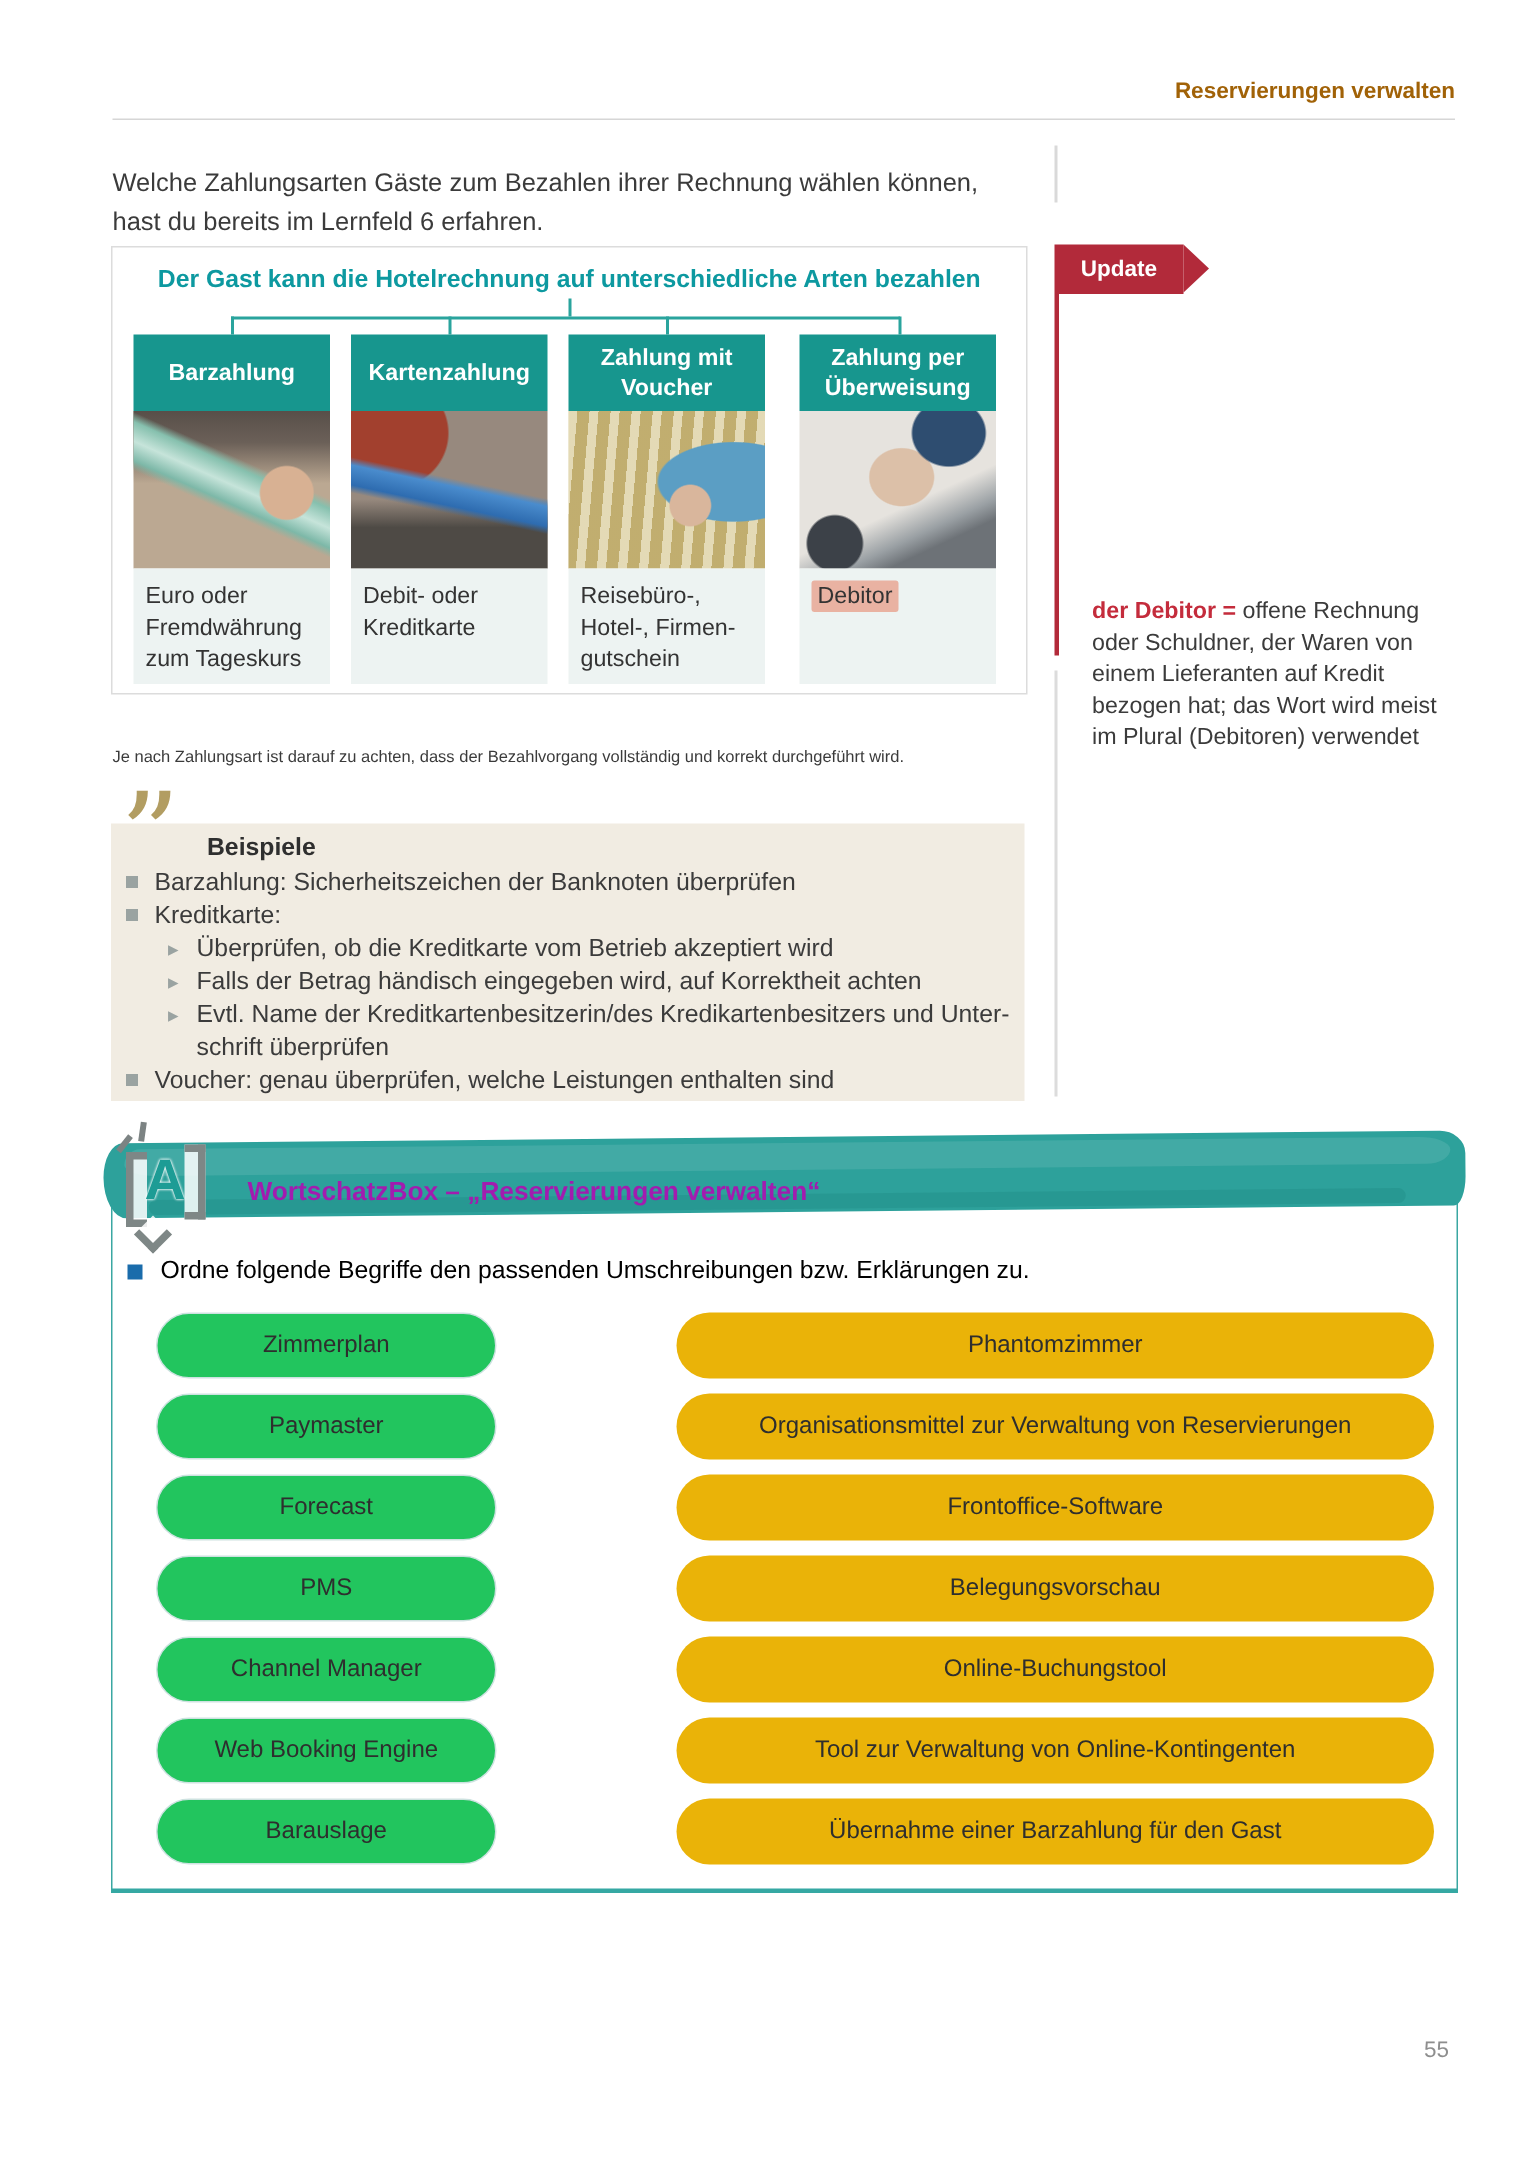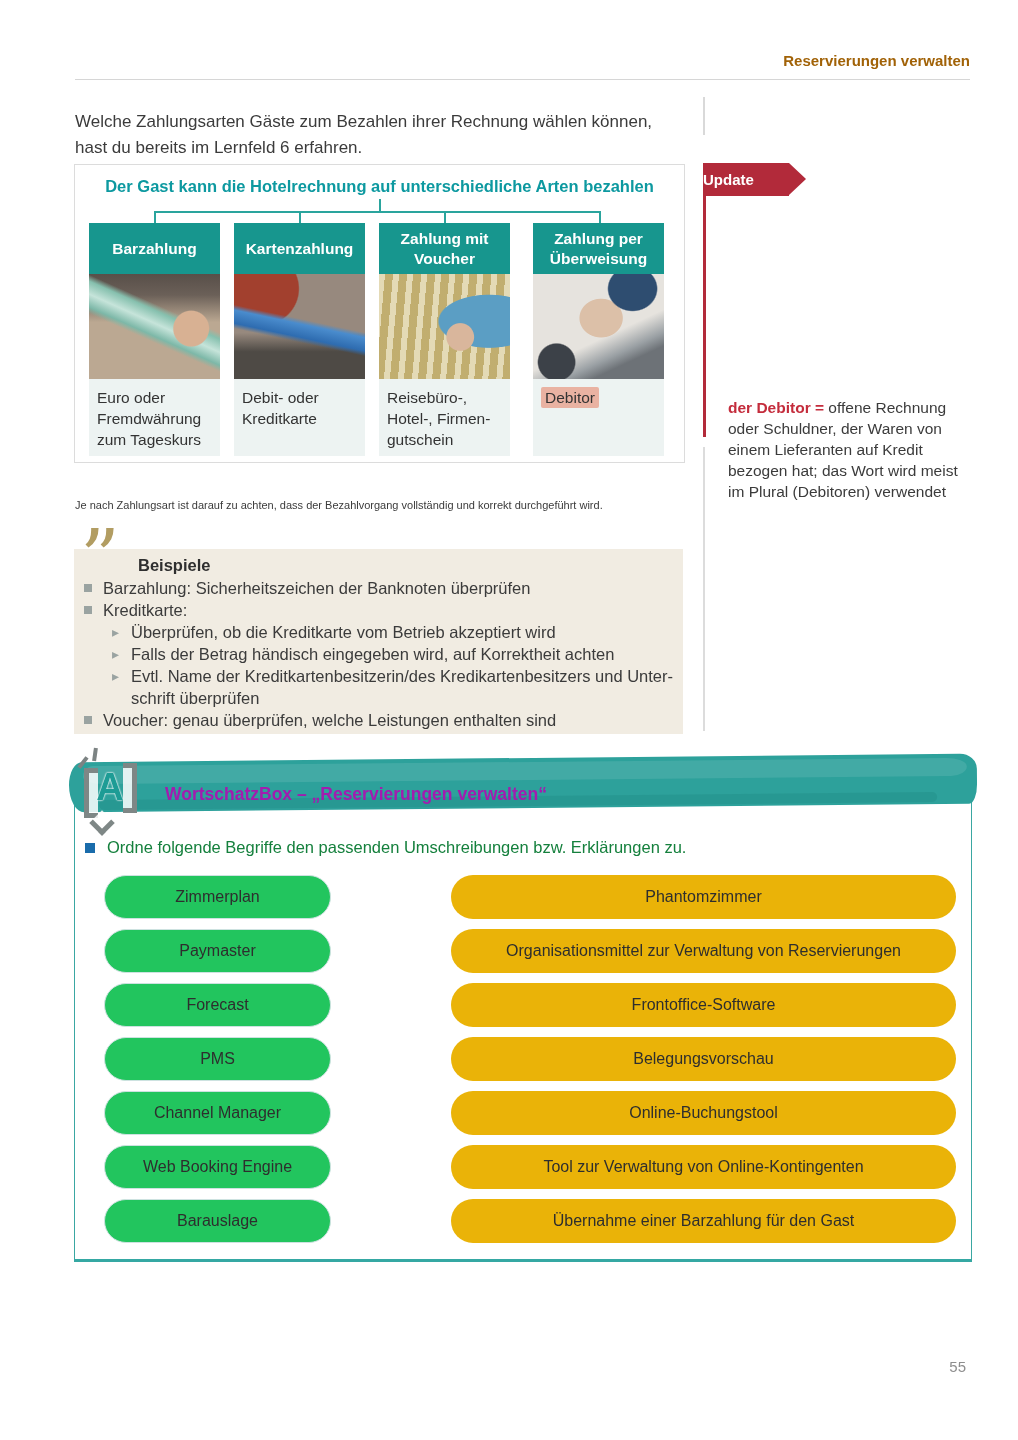--- a/index.html
+++ b/index.html
@@ -23,21 +23,21 @@
   .intro{
     position:absolute;top:92px;left:75px;width:610px;
     font-size:17px;line-height:26px;color:#3b3b3b;
   }
   
   .mrule1{position:absolute;left:703px;top:97px;width:2px;height:38px;background:#d9d9d9;}
   .mrule2{position:absolute;left:703px;top:447px;width:2px;height:284px;background:#dcdcdc;}
   .update-banner{
     position:absolute;left:703px;top:163px;width:86px;height:33px;
     background:#b22a3a;color:#ffffff;font-size:15px;font-weight:bold;
-    display:flex;align-items:center;
+    display:flex;align-items:center;justify-content:center;
   }
   .update-banner::after{
     content:"";position:absolute;left:86px;top:0;
     border-top:16.5px solid transparent;border-bottom:16.5px solid transparent;
     border-left:17px solid #b22a3a;
   }
   .redline{position:absolute;left:703px;top:196px;width:2.5px;height:241px;background:#b22a3a;}
   .margin-note{
     position:absolute;left:728px;top:381px;width:248px;
     font-size:15.5px;line-height:21px;color:#3b3b3b;
@@ -162,21 +162,21 @@
   .wicon .bl{position:absolute;left:7px;top:22px;width:9px;height:40px;border:5px solid #7e8786;border-right:none;background:rgba(255,255,255,.85);}
   .wicon .br{position:absolute;right:6px;top:17px;width:9px;height:40px;border:5px solid #7e8786;border-left:none;background:rgba(255,255,255,.85);}
   .wicon .a{position:absolute;left:50%;top:20px;transform:translateX(-50%);
     font-size:38px;line-height:42px;font-weight:bold;color:#1d9c95;
     text-shadow:0 0 2px #ffffff,0 0 2px #ffffff;}
   .wicon .tail{position:absolute;left:16px;bottom:6px;width:13px;height:13px;
     border-right:5px solid #7e8786;border-bottom:5px solid #7e8786;
     background:rgba(255,255,255,.85);transform:rotate(45deg);}
   .instruction{
     position:absolute;left:10px;top:68px;display:flex;align-items:flex-start;
-    font-size:16.5px;color:#15803d;
+    font-size:16.5px;color:#000000;
   }
   .instruction .sq{width:10px;height:10px;background:#1a6cab;margin:5px 12px 0 0;flex:none;}
   .pill-col{position:absolute;top:105px;display:grid;grid-auto-rows:44px;row-gap:10px;}
   .pill-col.terms{left:29px;width:227px;}
   .pill-col.defs{left:376px;width:505px;}
   .pill{
     border-radius:22px;display:flex;align-items:center;justify-content:center;
     font-size:16px;color:#2e2e2e;text-align:center;
   }
   .pill.term{background:#22c55e;border:1.5px solid #cde2e0;}

